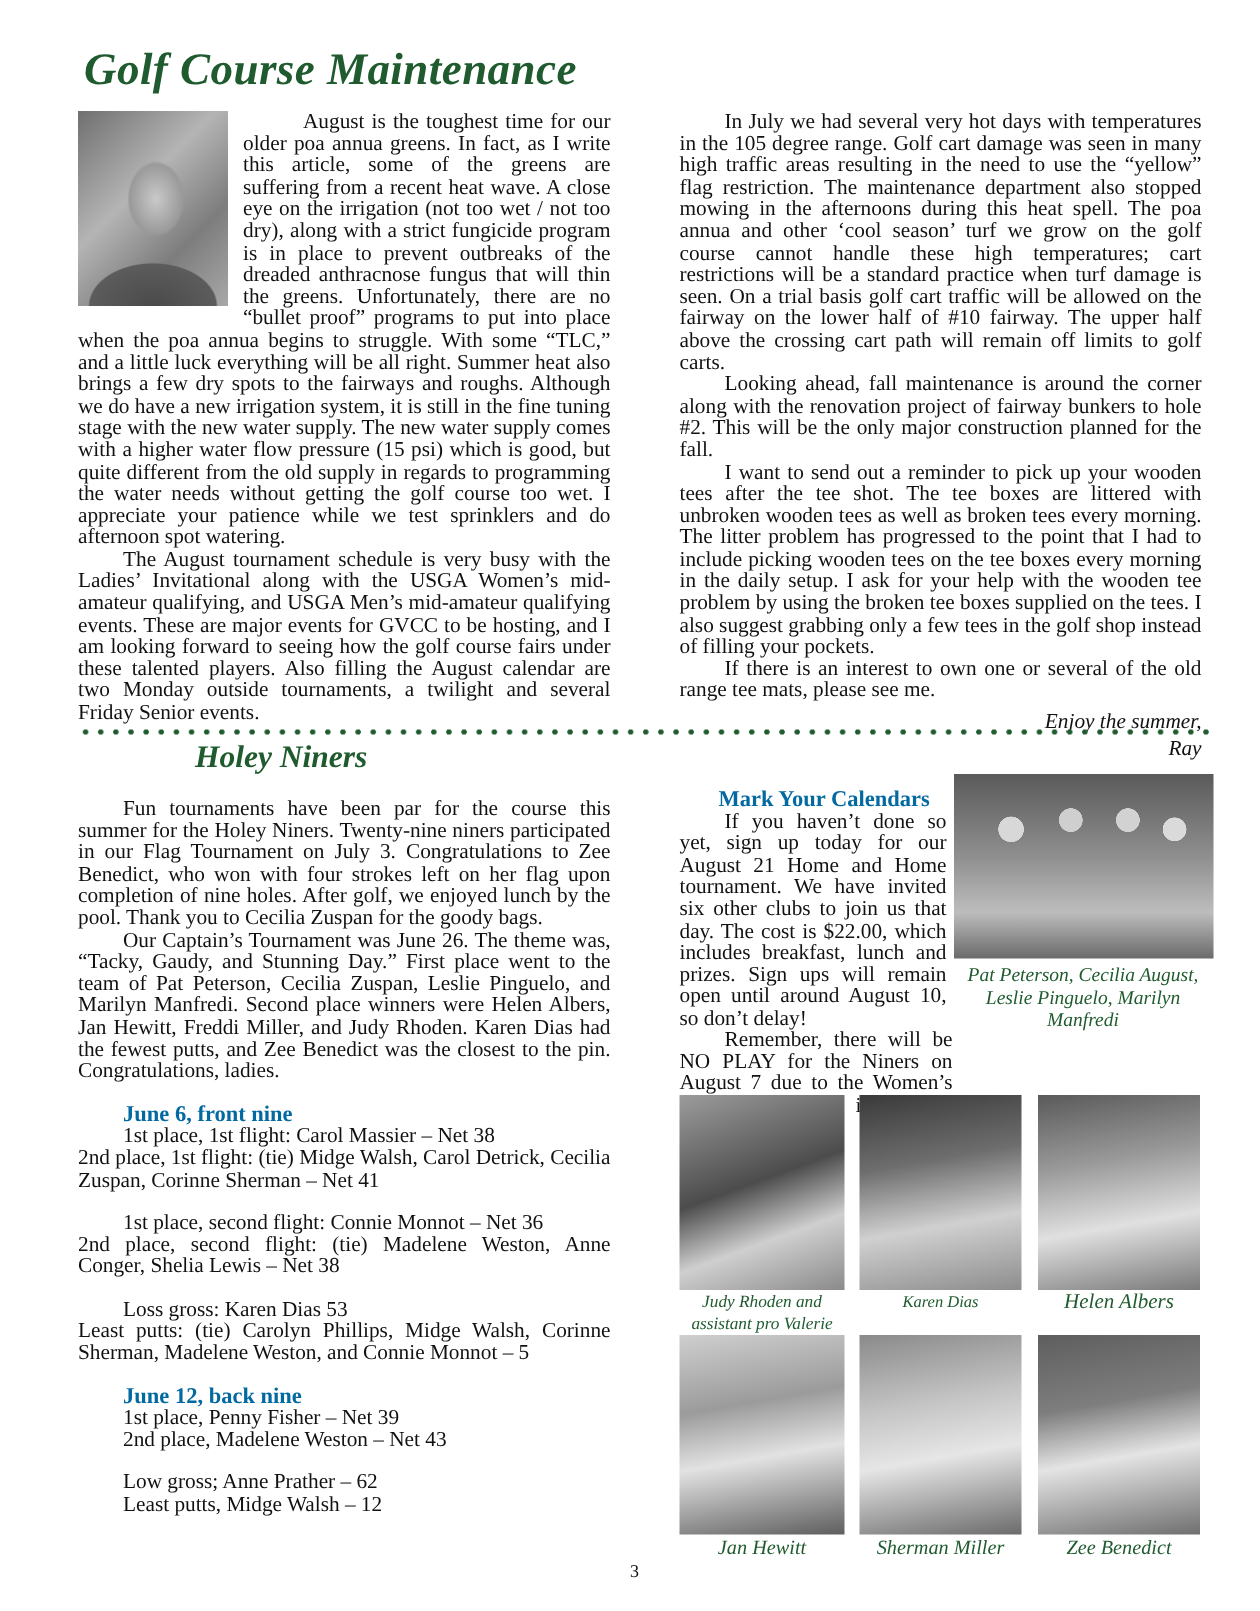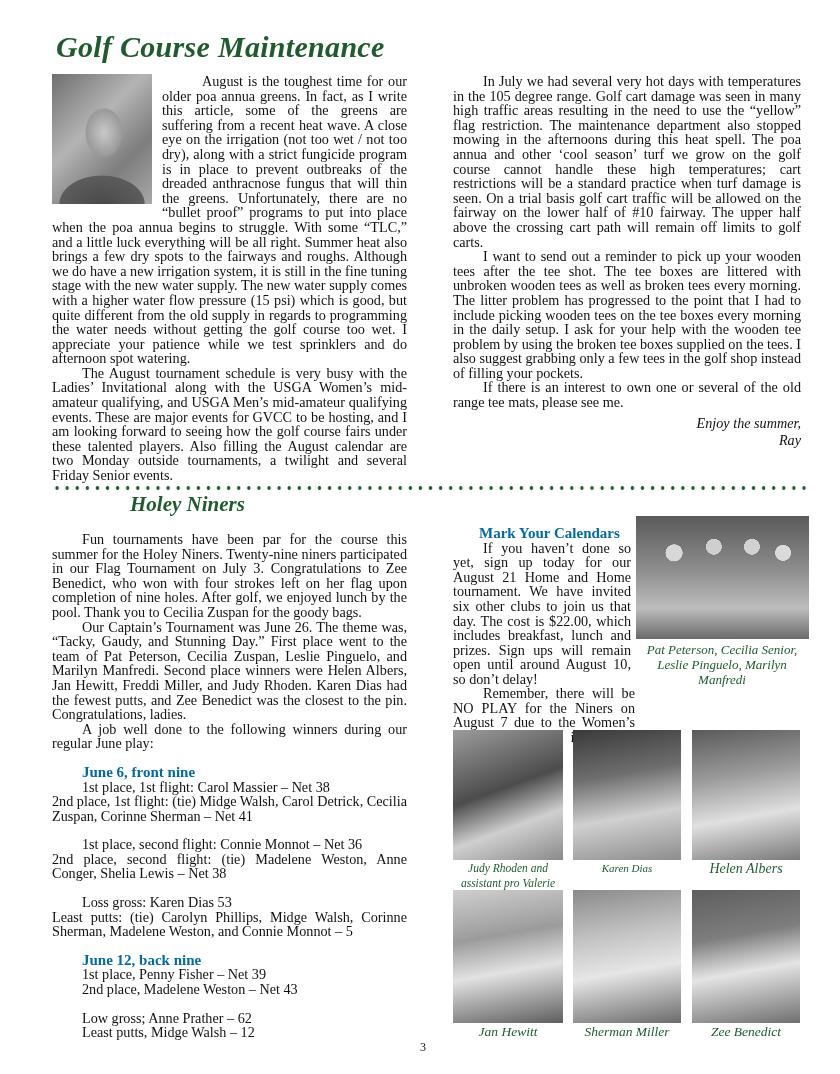--- a/index.html
+++ b/index.html
@@ -34,34 +34,34 @@
 <h1 class="title" style="left:56px; top:30px; font-size:30px; letter-spacing:0.3px;">Golf Course Maintenance</h1>
 
 <div class="col body-text" style="left:52px; top:74px; width:355px;">
   <div class="portrait"></div>
   <p style="text-indent:40px;">August is the toughest time for our older poa annua greens.  In fact, as I write this article, some of the greens are suffering from a recent heat wave.  A close eye on the irrigation (not too wet / not too dry), along with a strict fungicide program is in place to prevent outbreaks of the dreaded anthracnose fungus that will thin the greens. Unfortunately, there are no “bullet proof” programs to put into place when the poa annua begins to struggle.  With some “TLC,” and a little luck everything will be all right.  Summer heat also brings a few dry spots to the fairways and roughs. Although we do have a new irrigation system, it is still in the fine tuning stage with the new water supply.  The new water supply comes with a higher water flow pressure (15 psi) which is good, but quite different from the old supply in regards to programming the water needs without getting the golf course too wet.  I appreciate your patience while we test sprinklers and do afternoon spot watering.</p>
   <p>The August tournament schedule is very busy with the Ladies’ Invitational along with the USGA Women’s mid-amateur qualifying, and USGA Men’s mid-amateur qualifying events.  These are major events for GVCC to be hosting, and I am looking forward to seeing how the golf course fairs under these talented players.  Also filling the August calendar are two Monday outside tournaments, a twilight and several Friday Senior events.</p>
 </div>
 
 <div class="col body-text" style="left:453px; top:74px; width:348px;">
   <p>In July we had several very hot days with temperatures in the 105 degree range.  Golf cart damage was seen in many high traffic areas resulting in the need to use the “yellow” flag restriction.  The maintenance department also stopped mowing in the afternoons during this heat spell.  The poa annua and other ‘cool season’ turf we grow on the golf course cannot handle these high temperatures; cart restrictions will be a standard practice when turf damage is seen.  On a trial basis golf cart traffic will be allowed on the fairway on the lower half of #10 fairway.  The upper half above the crossing cart path will remain off limits to golf carts.</p>
+  <p>Looking ahead, fall maintenance is around the corner along with the renovation project of fairway bunkers to hole #2.  This will be the only major construction planned for the fall.</p>
   <p>I want to send out a reminder to pick up your wooden tees after the tee shot.  The tee boxes are littered with unbroken wooden tees as well as broken tees every morning. The litter problem has progressed to the point that I had to include picking wooden tees on the tee boxes every morning in the daily setup.  I ask for your help with the wooden tee problem by using the broken tee boxes supplied on the tees. I also suggest grabbing only a few tees in the golf shop instead of filling your pockets.</p>
   <p>If there is an interest to own one or several of the old range tee mats, please see me.</p>
   <div class="signoff" style="margin-top:6px;">Enjoy the summer,</div>
   <div class="signoff" style="margin-top:3px;">Ray</div>
 </div>
 
 <div class="dots"></div>
 
 <h1 class="title" style="left:130px; top:492px; font-size:21px;">Holey Niners</h1>
 
 <div class="col body-text" style="left:52px; top:532px; width:355px;">
   <p>Fun tournaments have been par for the course this summer for the Holey Niners. Twenty-nine niners participated in our Flag Tournament on July 3. Congratulations to Zee Benedict, who won with four strokes left on her flag upon completion of nine holes. After golf, we enjoyed lunch by the pool. Thank you to Cecilia Zuspan for the goody bags.</p>
   <p>Our Captain’s Tournament was June 26. The theme was, “Tacky, Gaudy, and Stunning Day.” First place went to the team of Pat Peterson, Cecilia Zuspan, Leslie Pinguelo, and Marilyn Manfredi. Second place winners were Helen Albers, Jan Hewitt, Freddi Miller, and Judy Rhoden. Karen Dias had the fewest putts, and Zee Benedict was the closest to the pin. Congratulations, ladies.</p>
-  <p>A job well done to the following winners during our regular June play:</p>
   <div class="gap"></div>
   <div class="list-block">
     <div class="green-head">June 6, front nine</div>
     <div>1st place, 1st flight: Carol Massier – Net 38</div>
     <div style="text-indent:0; margin-left:-30px; padding-left:0;">2nd place, 1st flight: (tie) Midge Walsh, Carol Detrick, Cecilia Zuspan, Corinne Sherman – Net 41</div>
     <div class="gap"></div>
     <div>1st place, second flight: Connie  Monnot – Net 36</div>
     <div style="margin-left:-30px;">2nd place, second flight: (tie) Madelene Weston, Anne Conger, Shelia Lewis – Net 38</div>
     <div class="gap"></div>
     <div>Loss gross: Karen Dias 53</div>
@@ -85,21 +85,21 @@
 <div class="col body-text" style="left:453px; top:686px; width:348px;">
   <p style="padding-right:166px;">Remember, there will be NO PLAY for the Niners on August 7 due to the Women’s 18 hole invitational tournament.</p>
 </div>
 
 <div class="photo" style="left:636px; top:516px; width:173px; height:123px;
   background: radial-gradient(circle 14px at 22% 30%, #d8d8d8 60%, transparent 62%),
               radial-gradient(circle 13px at 45% 25%, #cfcfcf 60%, transparent 62%),
               radial-gradient(circle 13px at 67% 25%, #d2d2d2 60%, transparent 62%),
               radial-gradient(circle 13px at 85% 30%, #dadada 60%, transparent 62%),
               linear-gradient(180deg,#5a5a5a,#8f8f8f 45%,#bdbdbd 75%,#6a6a6a);"></div>
-<div class="caption" style="left:632px; top:642px; width:180px;">Pat Peterson, Cecilia Senior, Leslie Pinguelo, Marilyn Manfredi</div>
+<div class="caption" style="left:632px; top:642px; width:180px;">Pat Peterson, Cecilia August, Leslie Pinguelo, Marilyn Manfredi</div>
 
 <div class="photo" style="left:453px; top:730px; width:110px; height:130px; background:linear-gradient(160deg,#9c9c9c,#4c4c4c 45%,#cfcfcf 70%,#8a8a8a);"></div>
 <div class="caption" style="left:448px; top:861px; width:120px; font-size:11.5px; line-height:15px;">Judy Rhoden and assistant pro Valerie Maio</div>
 
 <div class="photo" style="left:573px; top:730px; width:108px; height:130px; background:linear-gradient(170deg,#3a3a3a,#6e6e6e 35%,#d0d0d0 65%,#8d8d8d);"></div>
 <div class="caption" style="left:568px; top:861px; width:118px; font-size:11px;">Karen Dias</div>
 
 <div class="photo" style="left:692px; top:730px; width:108px; height:130px; background:linear-gradient(170deg,#5a5a5a,#9a9a9a 35%,#e0e0e0 65%,#7a7a7a);"></div>
 <div class="caption" style="left:687px; top:861px; width:118px; font-size:14px;">Helen Albers</div>
 

